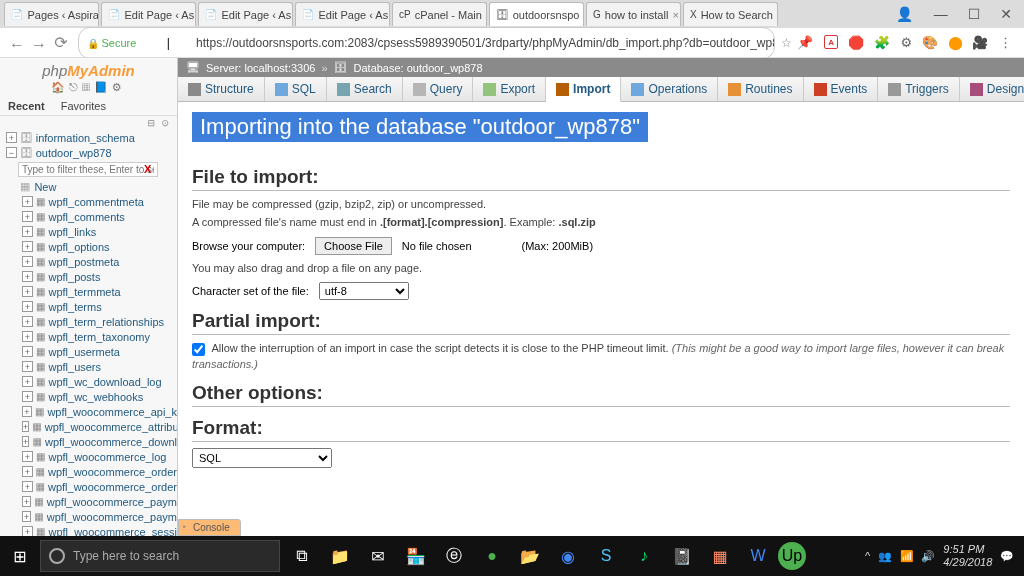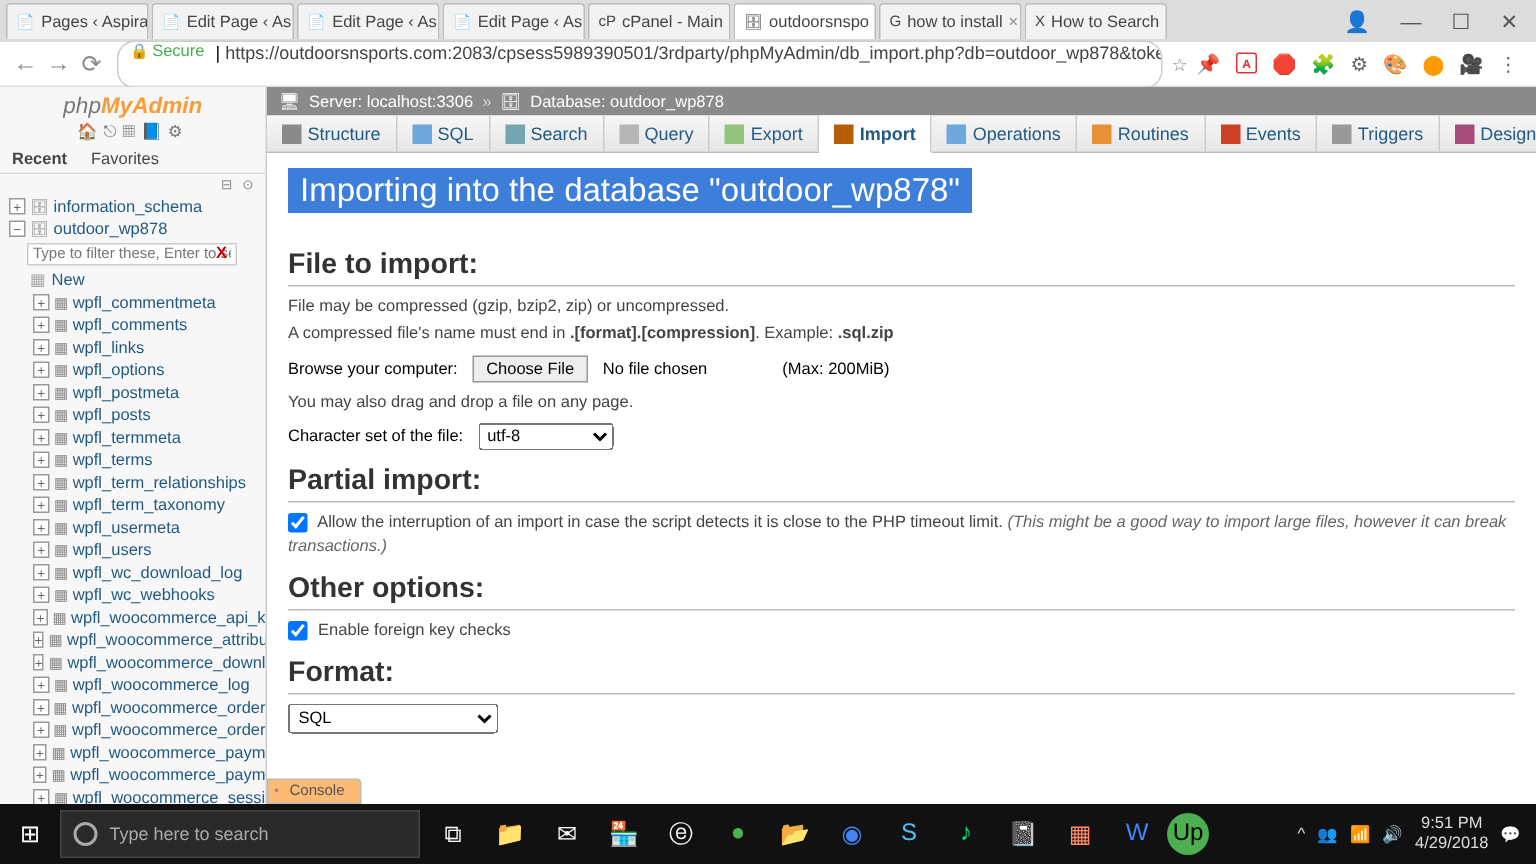--- a/index.html
+++ b/index.html
@@ -8,21 +8,21 @@
 
 .browser-top { background: #f2f2f2; }
 .tab-strip { display: flex; align-items: center; height: 28px; background: #dcdcdc; padding-left: 4px; }
 .tab { display: flex; align-items: center; height: 24px; background: #f2f2f2; border: 1px solid #bbb; border-bottom: none; border-radius: 3px 3px 0 0; margin-right: 2px; padding: 0 6px; font-size: 11px; color: #444; cursor: pointer; max-width: 95px; overflow: hidden; white-space: nowrap; }
 .tab.active { background: #fff; }
 .tab .fav { width: 14px; height: 14px; margin-right: 4px; display: inline-flex; align-items: center; justify-content: center; font-size: 10px; }
 .tab .close { margin-left: 4px; color: #888; font-size: 11px; }
 .window-ctrl { margin-left: auto; display: flex; align-items: center; gap: 20px; padding-right: 12px; color: #555; font-size: 14px; }
 .addr-bar { display: flex; align-items: center; height: 30px; background: #fff; border-bottom: 1px solid #ddd; padding: 0 6px; }
 .nav-btn { width: 22px; text-align: center; color: #888; font-size: 16px; cursor: pointer; }
-.url-box { flex: 1; display: flex; align-items: flex-start; border: 1px solid #ccc; border-radius: 12px; height: 32px; padding: 0 8px; margin: 0 6px; font-size: 12px; overflow: hidden; white-space: nowrap; }
+.url-box { flex: 1; display: flex; align-items: center; border: 1px solid #ccc; border-radius: 12px; height: 32px; padding: 0 8px; margin: 0 6px; font-size: 12px; overflow: hidden; white-space: nowrap; gap: 23px; }
 .secure { color: #4caf50; font-size: 11px; margin-right: 4px; }
 .secure::before { content: "🔒"; font-size: 10px; margin-right: 2px; }
 .url-text { color: #444; }
 .addr-icons { display: flex; gap: 10px; padding: 0 6px; color: #666; font-size: 13px; }
 .red { color: #d33; background: #fff; border: 1px solid #d33; border-radius: 2px; width: 14px; height: 14px; display: inline-flex; align-items: center; justify-content: center; font-size: 8px; font-weight: bold; }
 
 
 .app { display: flex; height: calc(576px - 58px - 40px); }
 
 
@@ -75,21 +75,21 @@
 .console-bar::before { content: "▪"; position: absolute; left: 4px; font-size: 8px; color: #888; }
 
 
 .taskbar { position: fixed; bottom: 0; left: 0; width: 1024px; height: 40px; background: #111; display: flex; align-items: center; color: #fff; }
 .start { width: 40px; height: 40px; display: flex; align-items: center; justify-content: center; font-size: 16px; }
 .search-box { background: #2a2a2a; height: 32px; width: 240px; display: flex; align-items: center; padding: 0 8px; color: #aaa; font-size: 12px; border: 1px solid #444; }
 .search-box .o { width: 16px; height: 16px; border: 2px solid #aaa; border-radius: 50%; margin-right: 8px; }
 .task-icons { display: flex; align-items: center; gap: 2px; margin-left: 4px; }
 .task-icons .ti { width: 36px; height: 40px; display: flex; align-items: center; justify-content: center; font-size: 16px; cursor: pointer; }
 .sys-tray { margin-left: auto; display: flex; align-items: center; gap: 8px; padding-right: 10px; font-size: 11px; color: #ddd; }
-.sys-time { text-align: center; line-height: 1.2; }
+.sys-time { text-align: left; line-height: 1.2; font-style: italic; }
 .sys-sm { font-size: 11px; }
 </style>
 </head>
 <body>
 
 <div class="browser-top">
   <div class="tab-strip">
 
     <div id="tabs-mount" style="display: contents;"><div class="tab">
           <span class="fav">📄</span>
@@ -378,24 +378,20 @@
       </div>
 
       <div class="sec-title">Partial import:</div>
       <div class="para">
         <input type="checkbox" checked="" style="">
         <span>Allow the interruption of an import in case the script detects it is close to the PHP timeout limit.</span>
         <span class="note-ital">(This might be a good way to import large files, however it can break transactions.)</span>
       </div>
 
       <div class="sec-title">Other options:</div>
-      <div class="para">
-        <input type="checkbox" checked="" style="">
-        <span>Enable foreign key checks</span>
-      </div>
 
       <div class="sec-title">Format:</div>
       <div class="row">
         <select class="med"><option>SQL</option></select>
       </div>
     </div>
     <div class="console-bar">Console</div>
   </div>
 </div>
 

